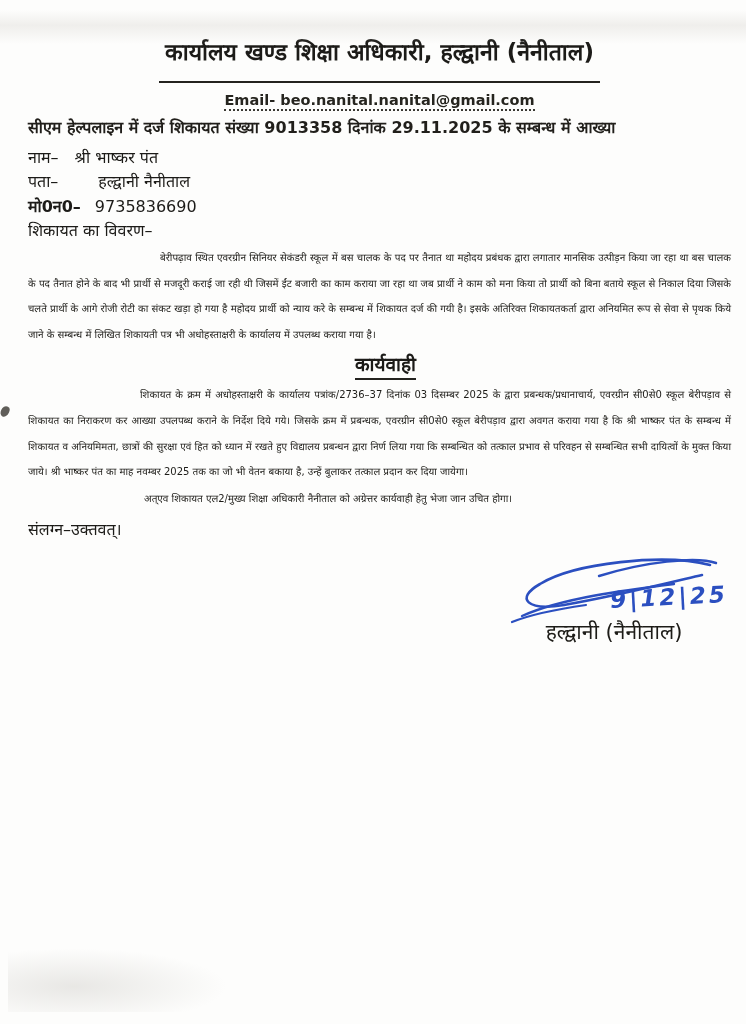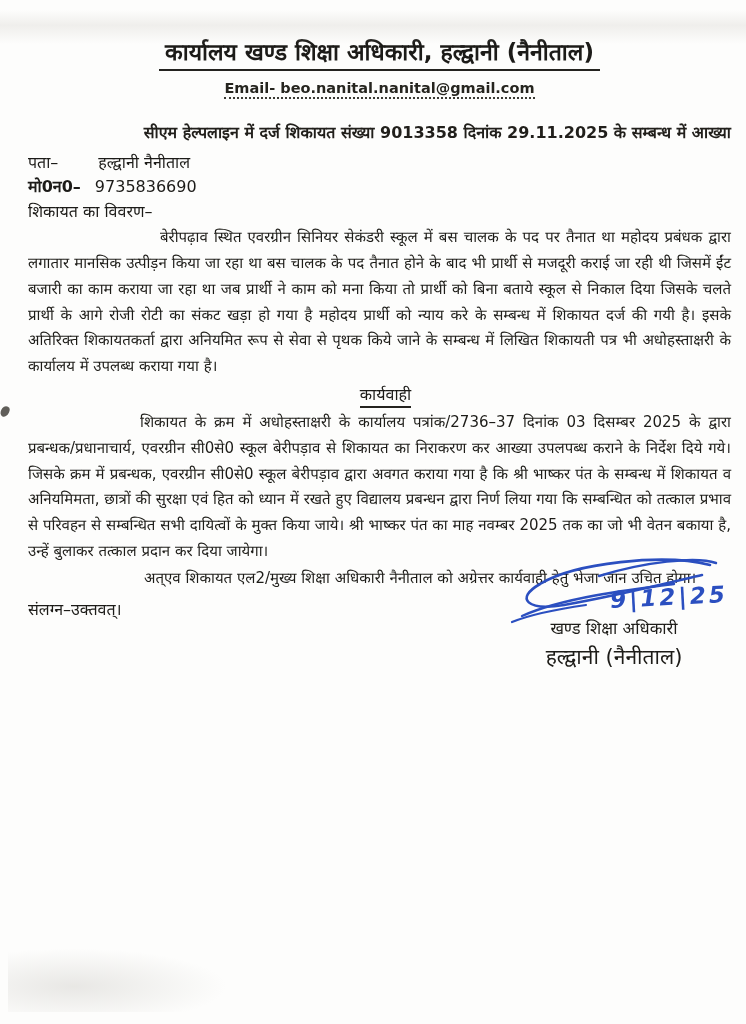--- a/index.html
+++ b/index.html
@@ -30,52 +30,52 @@
   }
   .scan-speck {
     position: absolute; left: 1px; top: 406px; width: 8px; height: 11px;
     background: #44423c; border-radius: 55% 45% 60% 50%;
     transform: rotate(24deg); opacity: 0.85;
   }
   .title {
     display: inline-block;
     font-size: 23px; font-weight: bold; line-height: 1.25;
     border-bottom: 2.5px solid #24231f;
-    padding: 0 6px 2px 6px; margin: 0;
+    padding: 0 6px 14px 6px; margin: 0;
   }
   .title-wrap { text-align: center; }
   .email-line {
     margin-top: 7px; text-align: center;
   }
   .email-inner {
     display: inline-block;
     font-size: 14.5px; font-weight: bold; color: #26251f;
     border-bottom: 2px dotted #3a3933; padding-bottom: 1px;
   }
   .subject-line {
-    margin-top: 22px; text-align: right;
+    margin-top: 5px; text-align: left;
     font-size: 16px; font-weight: bold; color: #211f1b;
   }
   .meta { margin-top: 8px; font-size: 16px; line-height: 24.5px; }
   .meta .lbl { display: inline-block; }
   .meta .gap-a { margin-right: 16px; }
   .meta .gap-b { margin-right: 40px; }
   .meta .gap-c { margin-right: 14px; font-weight: bold; }
   .para {
     margin: 1px 0 0 0;
-    font-size: 15px; line-height: 25.8px;
+    font-size: 10px; line-height: 25.8px;
     text-align: justify; color: #1d1c18;
   }
   .para.complaint { text-indent: 132px; }
   .para.action-body { text-indent: 112px; }
   .para.closing { text-indent: 116px; }
   .action-heading-wrap { text-align: center; margin: 3px 0 2px 0; }
   .action-heading {
     display: inline-block;
-    font-size: 16px; font-weight: normal;
+    font-size: 19px; font-weight: bold;
     border-bottom: 2px solid #24231f; padding-bottom: 1px; margin-left: 12px;
   }
   .enclosure { font-size: 16px; margin-top: 6px; }
   .sig-block {
     position: absolute; top: 552px; left: 496px; width: 236px;
     text-align: center;
   }
   .ink { color: var(--ink, #2b4fc0); }
   .scribble { display: block; margin: 0 auto -14px auto; }
   .sig-date {
@@ -98,20 +98,23 @@
   </div>
 
   <div class="email-line">
     <span class="email-inner">Email- beo.nanital.nanital@gmail.com</span>
   </div>
 
   <div class="subject-line">सीएम हेल्पलाइन में दर्ज शिकायत संख्या 9013358 दिनांक 29.11.2025 के सम्बन्ध में आख्या</div>
 
   <div class="meta">
     <div>
+      <span class="lbl gap-a">नाम–</span><span>श्री भाष्कर पंत</span>
+    </div>
+    <div>
       <span class="lbl gap-b">पता–</span><span>हल्द्वानी नैनीताल</span>
     </div>
     <div>
       <span class="lbl gap-c">मो0न0–</span><span>9735836690</span>
     </div>
     <div>शिकायत का विवरण–</div>
   </div>
 
   <p class="para complaint">बेरीपढ़ाव स्थित एवरग्रीन सिनियर सेकंडरी स्कूल में बस चालक के पद पर तैनात था महोदय प्रबंधक द्वारा लगातार मानसिक उत्पीड़न किया जा रहा था बस चालक के पद तैनात होने के बाद भी प्रार्थी से मजदूरी कराई जा रही थी जिसमें ईंट बजारी का काम कराया जा रहा था जब प्रार्थी ने काम को मना किया तो प्रार्थी को बिना बताये स्कूल से निकाल दिया जिसके चलते प्रार्थी के आगे रोजी रोटी का संकट खड़ा हो गया है महोदय प्रार्थी को न्याय करे के सम्बन्ध में शिकायत दर्ज की गयी है। इसके अतिरिक्त शिकायतकर्ता द्वारा अनियमित रूप से सेवा से पृथक किये जाने के सम्बन्ध में लिखित शिकायती पत्र भी अधोहस्ताक्षरी के कार्यालय में उपलब्ध कराया गया है।</p>
 
@@ -126,20 +129,19 @@
   <div class="enclosure">संलग्न–उक्तवत्।</div>
 
   <div class="sig-block">
     <svg class="scribble ink" width="220" height="76" viewBox="0 0 220 76" fill="none" xmlns="http://www.w3.org/2000/svg">
       <path d="M95 24 C 140 10, 192 4, 212 11" stroke="currentColor" stroke-width="2.4" stroke-linecap="round"></path>
       <path d="M206 13 C 160 1, 70 11, 36 32 C 10 47, 24 59, 60 53 C 112 44, 168 30, 198 23" stroke="currentColor" stroke-width="2.6" stroke-linecap="round"></path>
       <path d="M18 64 C 58 46, 122 38, 170 32" stroke="currentColor" stroke-width="2.4" stroke-linecap="round"></path>
       <path d="M8 70 C 28 62, 54 57, 82 53" stroke="currentColor" stroke-width="2.2" stroke-linecap="round"></path>
     </svg>
     <div class="sig-date ink">9|12|25</div>
-    <div class="sig-designation">खण्ड शिक्षा अधिकारी</div>
     <div class="sig-office">हल्द्वानी (नैनीताल)</div>
   </div>
 
   <div class="scan-speck"></div>
   <div class="scan-smudge-bottom"></div>
 
 </div>
 
 </body></html>

